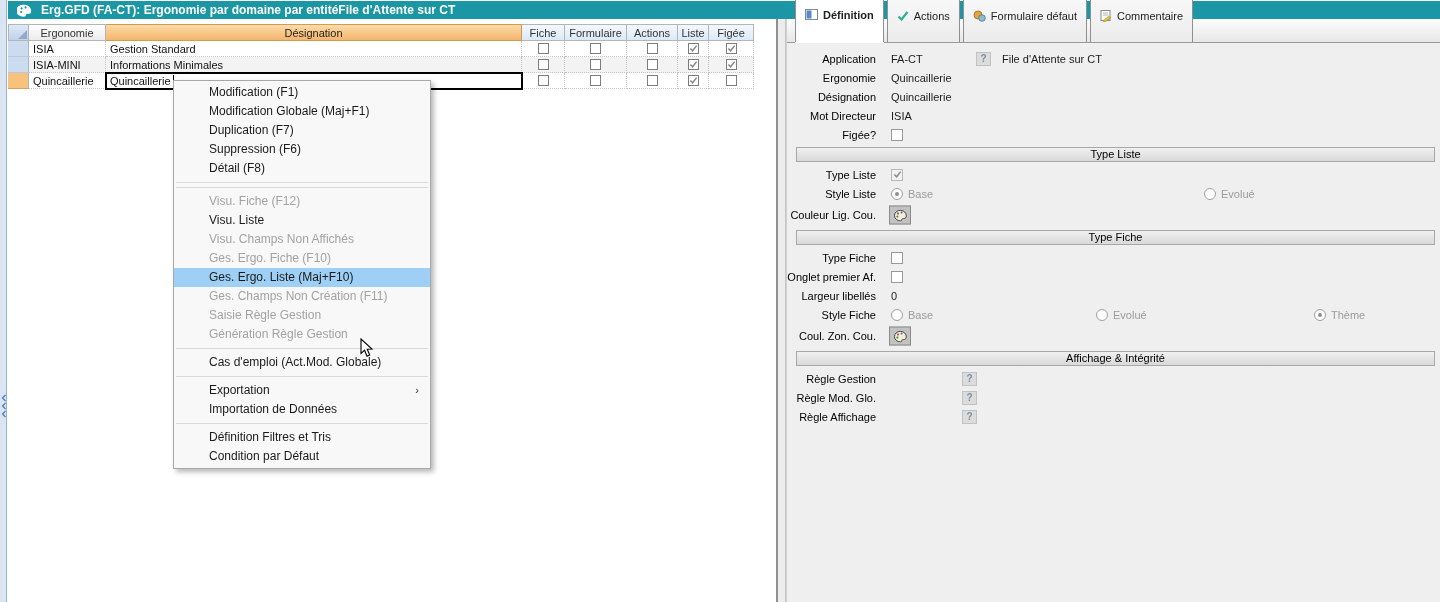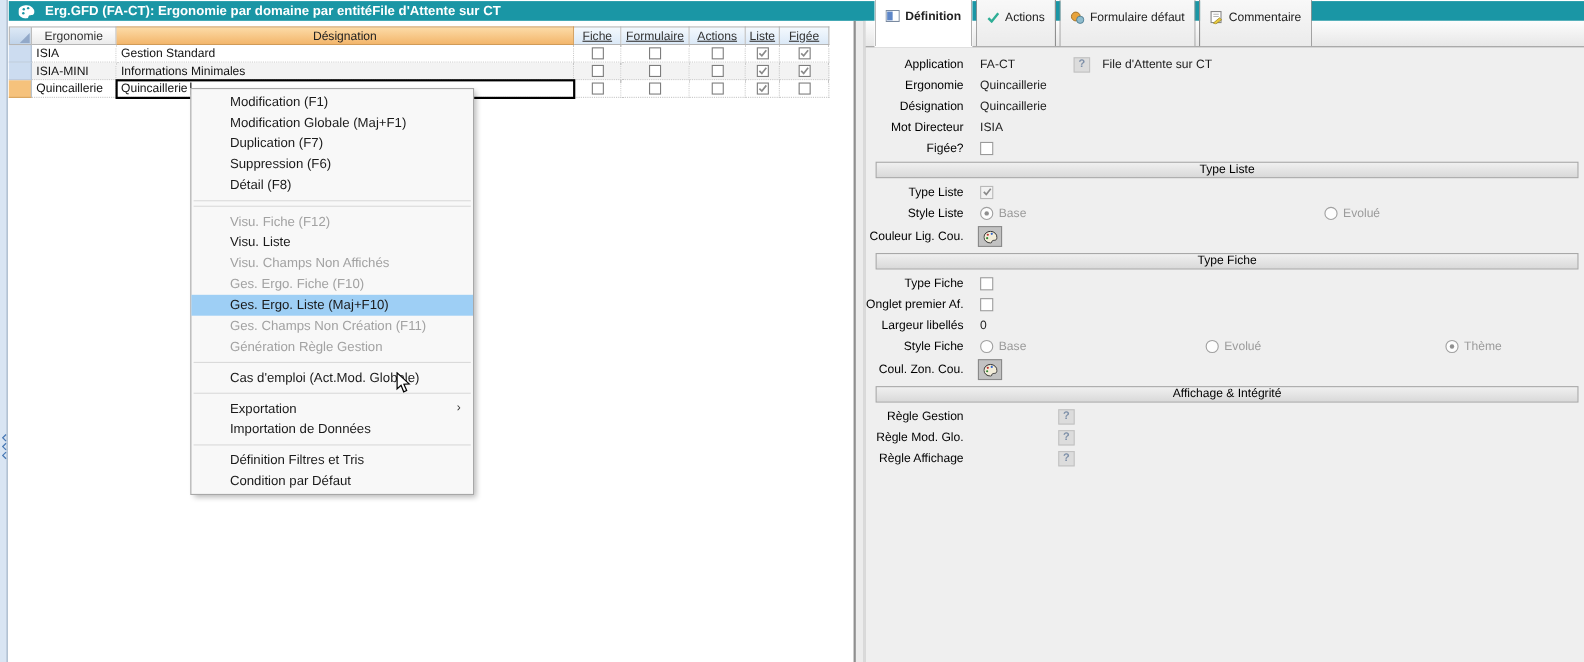--- a/index.html
+++ b/index.html
@@ -22,21 +22,21 @@
   
   #grid{position:absolute;left:0;top:5px;font-size:11px;color:#111;}
   .trow{display:flex;height:16px;}
   .trow.thead{height:17px;}
   .h{box-sizing:border-box;border:1px solid #b5b5b5;border-left:none;display:flex;align-items:center;justify-content:center;
      font-size:11px;color:#333;overflow:hidden;white-space:nowrap;}
   .h.sel{width:21px;border-left:1px solid #b5b5b5;background:linear-gradient(#dde9f6,#c0d3e9);position:relative;}
   .tri{position:absolute;right:1px;bottom:1px;width:0;height:0;border-left:9px solid transparent;border-bottom:9px solid #92a9c9;}
   .h.ergo{width:77px;background:linear-gradient(#ffffff,#ebebeb);}
   .h.desig{width:416px;background:linear-gradient(#fcdba7,#f3b66c);border-color:#d09b58;color:#222;}
-  .h.cb{background:linear-gradient(#f4f9fe,#dbe9f7);text-decoration:underline;}
+  .h.cb{background:linear-gradient(#f4f9fe,#dbe9f7);}
   .c{box-sizing:border-box;border-right:1px dotted #c5c5c5;border-bottom:1px dotted #c5c5c5;display:flex;align-items:center;
      padding:0 4px;overflow:hidden;white-space:nowrap;background:#fff;}
   .trow.alt .c{background:#f3f3f3;}
   .c.sel{width:21px;padding:0;background:#ccdcf0;border-right:1px solid #a9b9cd;border-bottom:1px solid #bcc8d8;}
   .trow.alt .c.sel{background:#ccdcf0;}
   .c.sel.selrow{background:#f6c27c !important;border-bottom:1px solid #d9a35e;}
   .c.ergo{width:77px;}
   .c.desig{width:416px;}
   .c.cb{justify-content:center;padding:0;}
   .c.desig.editing{outline:2px solid #000;outline-offset:-1px;background:#fff;position:relative;z-index:3;}
@@ -208,20 +208,21 @@
         <div class="mi">Suppression (F6)</div>
         <div class="mi">Détail (F8)</div>
         <div class="msep"></div>
         <div class="msep"></div>
         <div class="mi disabled">Visu. Fiche (F12)</div>
         <div class="mi">Visu. Liste</div>
         <div class="mi disabled">Visu. Champs Non Affichés</div>
         <div class="mi disabled">Ges. Ergo. Fiche (F10)</div>
         <div class="mi hl">Ges. Ergo. Liste (Maj+F10)</div>
         <div class="mi disabled">Ges. Champs Non Création (F11)</div>
+        <div class="mi disabled">Saisie Règle Gestion</div>
         <div class="mi disabled">Génération Règle Gestion</div>
         <div class="msep"></div>
         <div class="mi">Cas d'emploi (Act.Mod. Globale)</div>
         <div class="msep"></div>
         <div class="mi">Exportation<span class="arrow">›</span></div>
         <div class="mi">Importation de Données</div>
         <div class="msep"></div>
         <div class="mi">Définition Filtres et Tris</div>
         <div class="mi">Condition par Défaut</div>
       </div>

